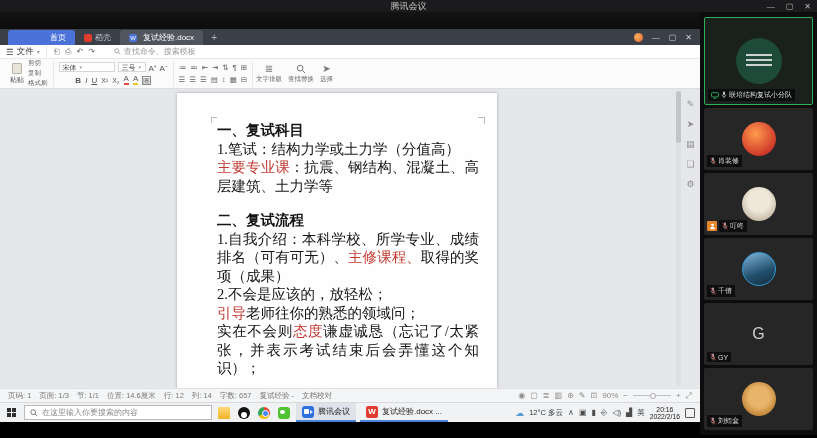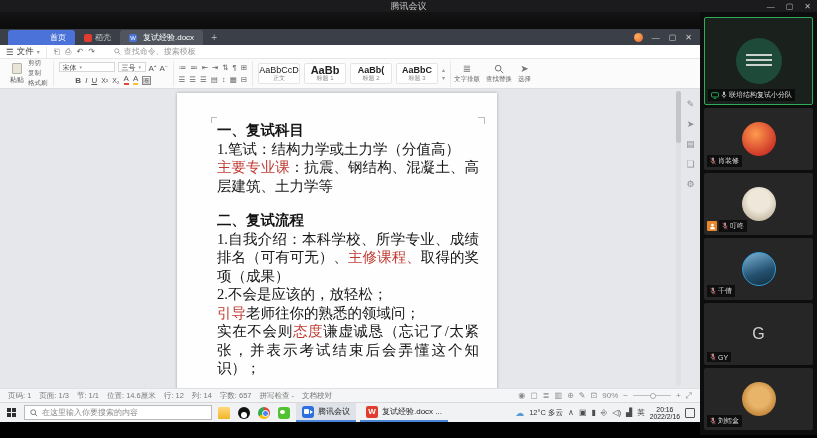--- a/index.html
+++ b/index.html
@@ -244,42 +244,20 @@
                 <span>☰</span>
                 <span>☰</span>
                 <span>▤</span>
                 <span>↕</span>
                 <span>▦</span>
                 <span>⊟</span>
               </div>
             </div>
           </div>
 
-          <div class="rgroup">
-            <div class="style-card">
-              <div class="style-sample">AaBbCcD</div>
-              <div class="style-name">正文</div>
-            </div>
-            <div class="style-card">
-              <div class="style-sample" style="font-weight:bold;font-size:11px;">AaBb</div>
-              <div class="style-name">标题 1</div>
-            </div>
-            <div class="style-card">
-              <div class="style-sample" style="font-weight:bold;">AaBb(</div>
-              <div class="style-name">标题 2</div>
-            </div>
-            <div class="style-card">
-              <div class="style-sample" style="font-weight:bold;">AaBbC</div>
-              <div class="style-name">标题 3</div>
-            </div>
-            <div class="mini-col" style="color:#999;font-size:6px;">
-              <span>▴</span>
-              <span>▾</span>
-            </div>
-          </div>
 
           <div class="big-tool">
             <span class="glyph">≣</span>
             <span>文字排版</span>
           </div>
           <div class="big-tool">
             <svg class="glyph" width="10" height="10" viewBox="0 0 12 12">
                 <circle cx="5" cy="5" r="3.4" fill="none" stroke="#777" stroke-width="1.2"></circle>
                 <line x1="7.6" y1="7.6" x2="11" y2="11" stroke="#777" stroke-width="1.2"></line>
               </svg>
@@ -321,21 +299,21 @@
         </div>
 
         <div class="wps-status">
           <span>页码: 1</span>
           <span>页面: 1/3</span>
           <span>节: 1/1</span>
           <span>位置: 14.6厘米</span>
           <span>行: 12</span>
           <span>列: 14</span>
           <span>字数: 657</span>
-          <span>拼写检查 -</span>
+          <span>复试经验 -</span>
           <span>文档校对</span>
           <div class="ws-right">
             <span>◉</span>
             <span>▢</span>
             <span>≣</span>
             <span>▥</span>
             <span>⊕</span>
             <span>✎</span>
             <span>⊡</span>
             <span>90%</span>

